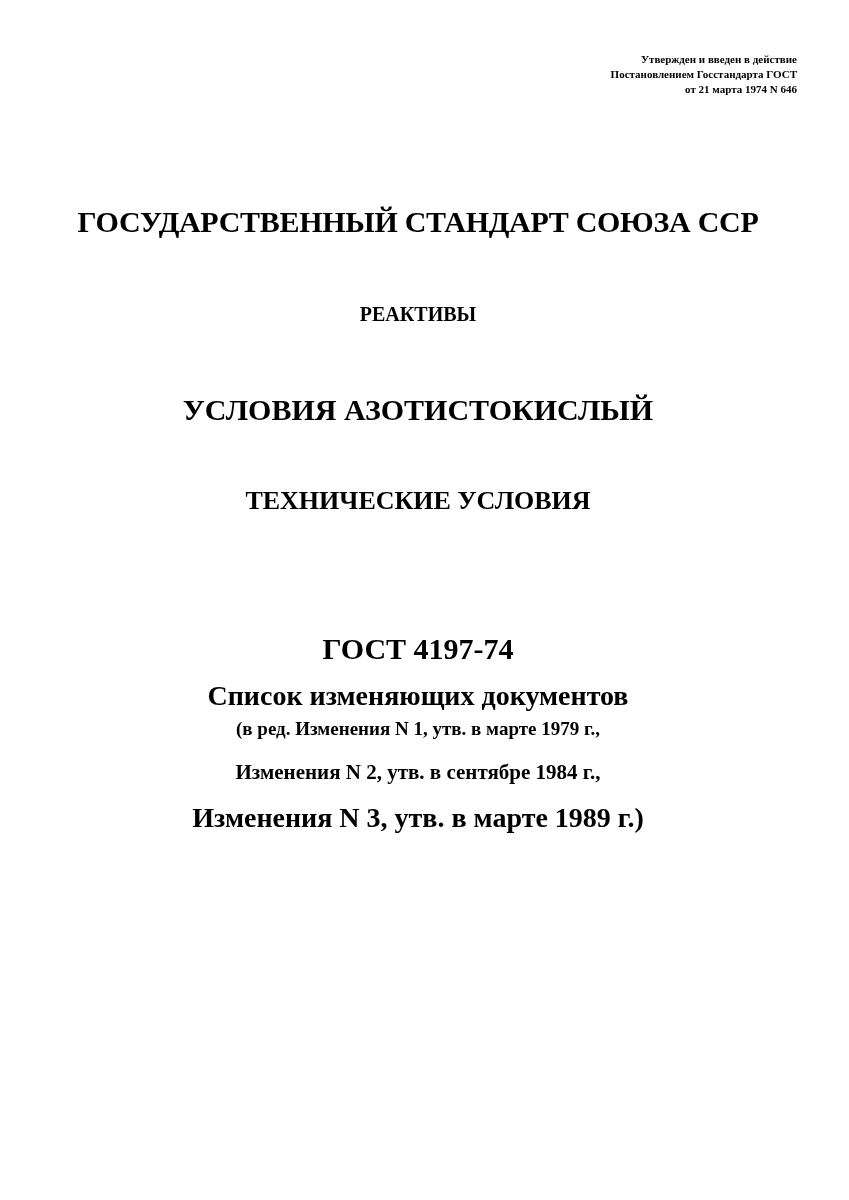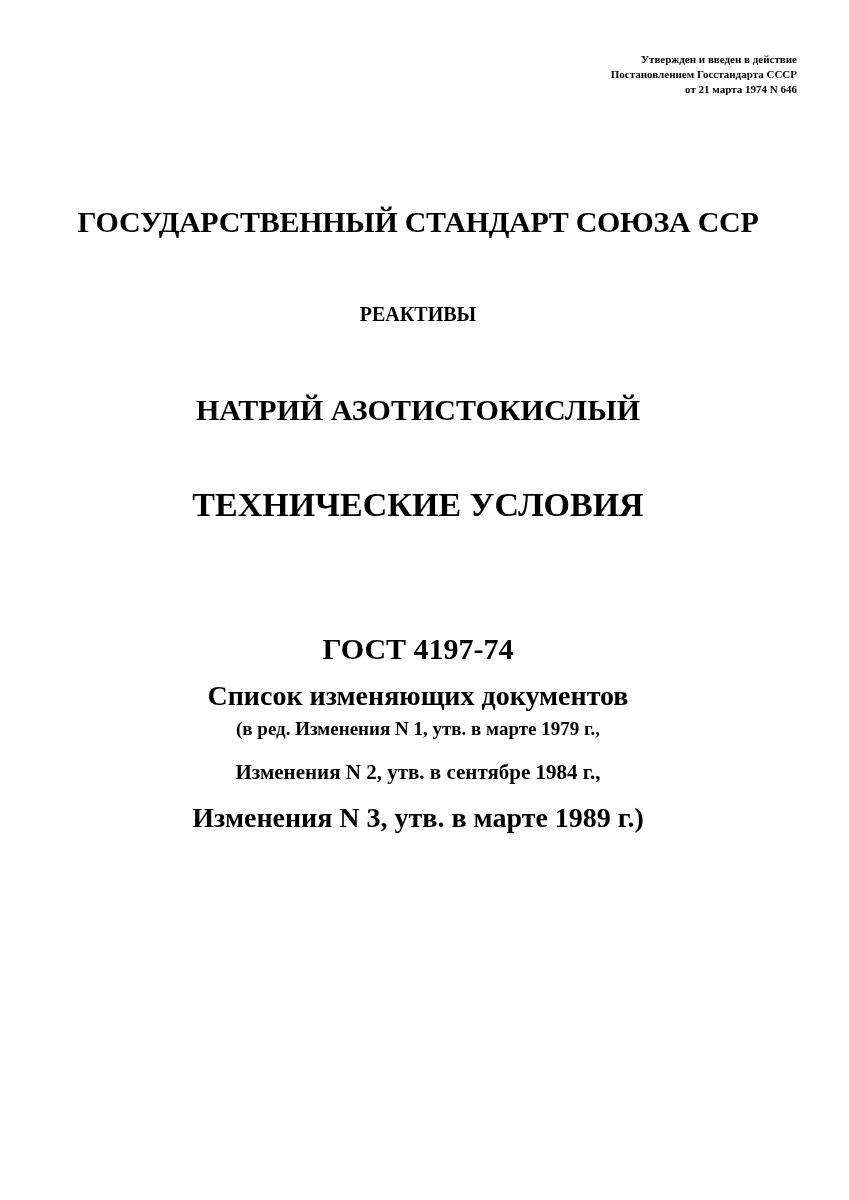--- a/index.html
+++ b/index.html
@@ -29,38 +29,38 @@
       position: absolute;
       left: 0;
       width: 836px;
       text-align: center;
       font-weight: bold;
       white-space: nowrap;
     }
     .h-main { top: 205px; font-size: 30px; letter-spacing: -0.3px; }
     .h-reag { top: 303px; font-size: 20px; }
     .h-subst { top: 393px; font-size: 30px; }
-    .h-tu { top: 486px; font-size: 34px; }
+    .h-tu { top: 486px; font-size: 26px; }
     .h-gost { top: 632px; font-size: 30px; }
     .h-list { top: 680px; font-size: 28px; }
     .h-ch1 { top: 718px; font-size: 19px; }
     .h-ch2 { top: 760px; font-size: 21px; }
     .h-ch3 { top: 802px; font-size: 28px; }
   </style>
 </head>
 <body>
 
 <div class="approval">
   <div>Утвержден и введен в действие</div>
-  <div>Постановлением Госстандарта СССР</div>
+  <div>Постановлением Госстандарта ГОСТ</div>
   <div>от 21 марта 1974 N 646</div>
 </div>
 
 <div class="heading h-main">ГОСУДАРСТВЕННЫЙ СТАНДАРТ СОЮЗА ССР</div>
 <div class="heading h-reag">РЕАКТИВЫ</div>
-<div class="heading h-subst">НАТРИЙ АЗОТИСТОКИСЛЫЙ</div>
+<div class="heading h-subst">УСЛОВИЯ АЗОТИСТОКИСЛЫЙ</div>
 <div class="heading h-tu">ТЕХНИЧЕСКИЕ УСЛОВИЯ</div>
 
 <div class="heading h-gost">ГОСТ 4197-74</div>
 <div class="heading h-list">Список изменяющих документов</div>
 <div class="heading h-ch1">(в ред. Изменения N 1, утв. в марте 1979 г.,</div>
 <div class="heading h-ch2">Изменения N 2, утв. в сентябре 1984 г.,</div>
 <div class="heading h-ch3">Изменения N 3, утв. в марте 1989 г.)</div>
 
 </body></html>

